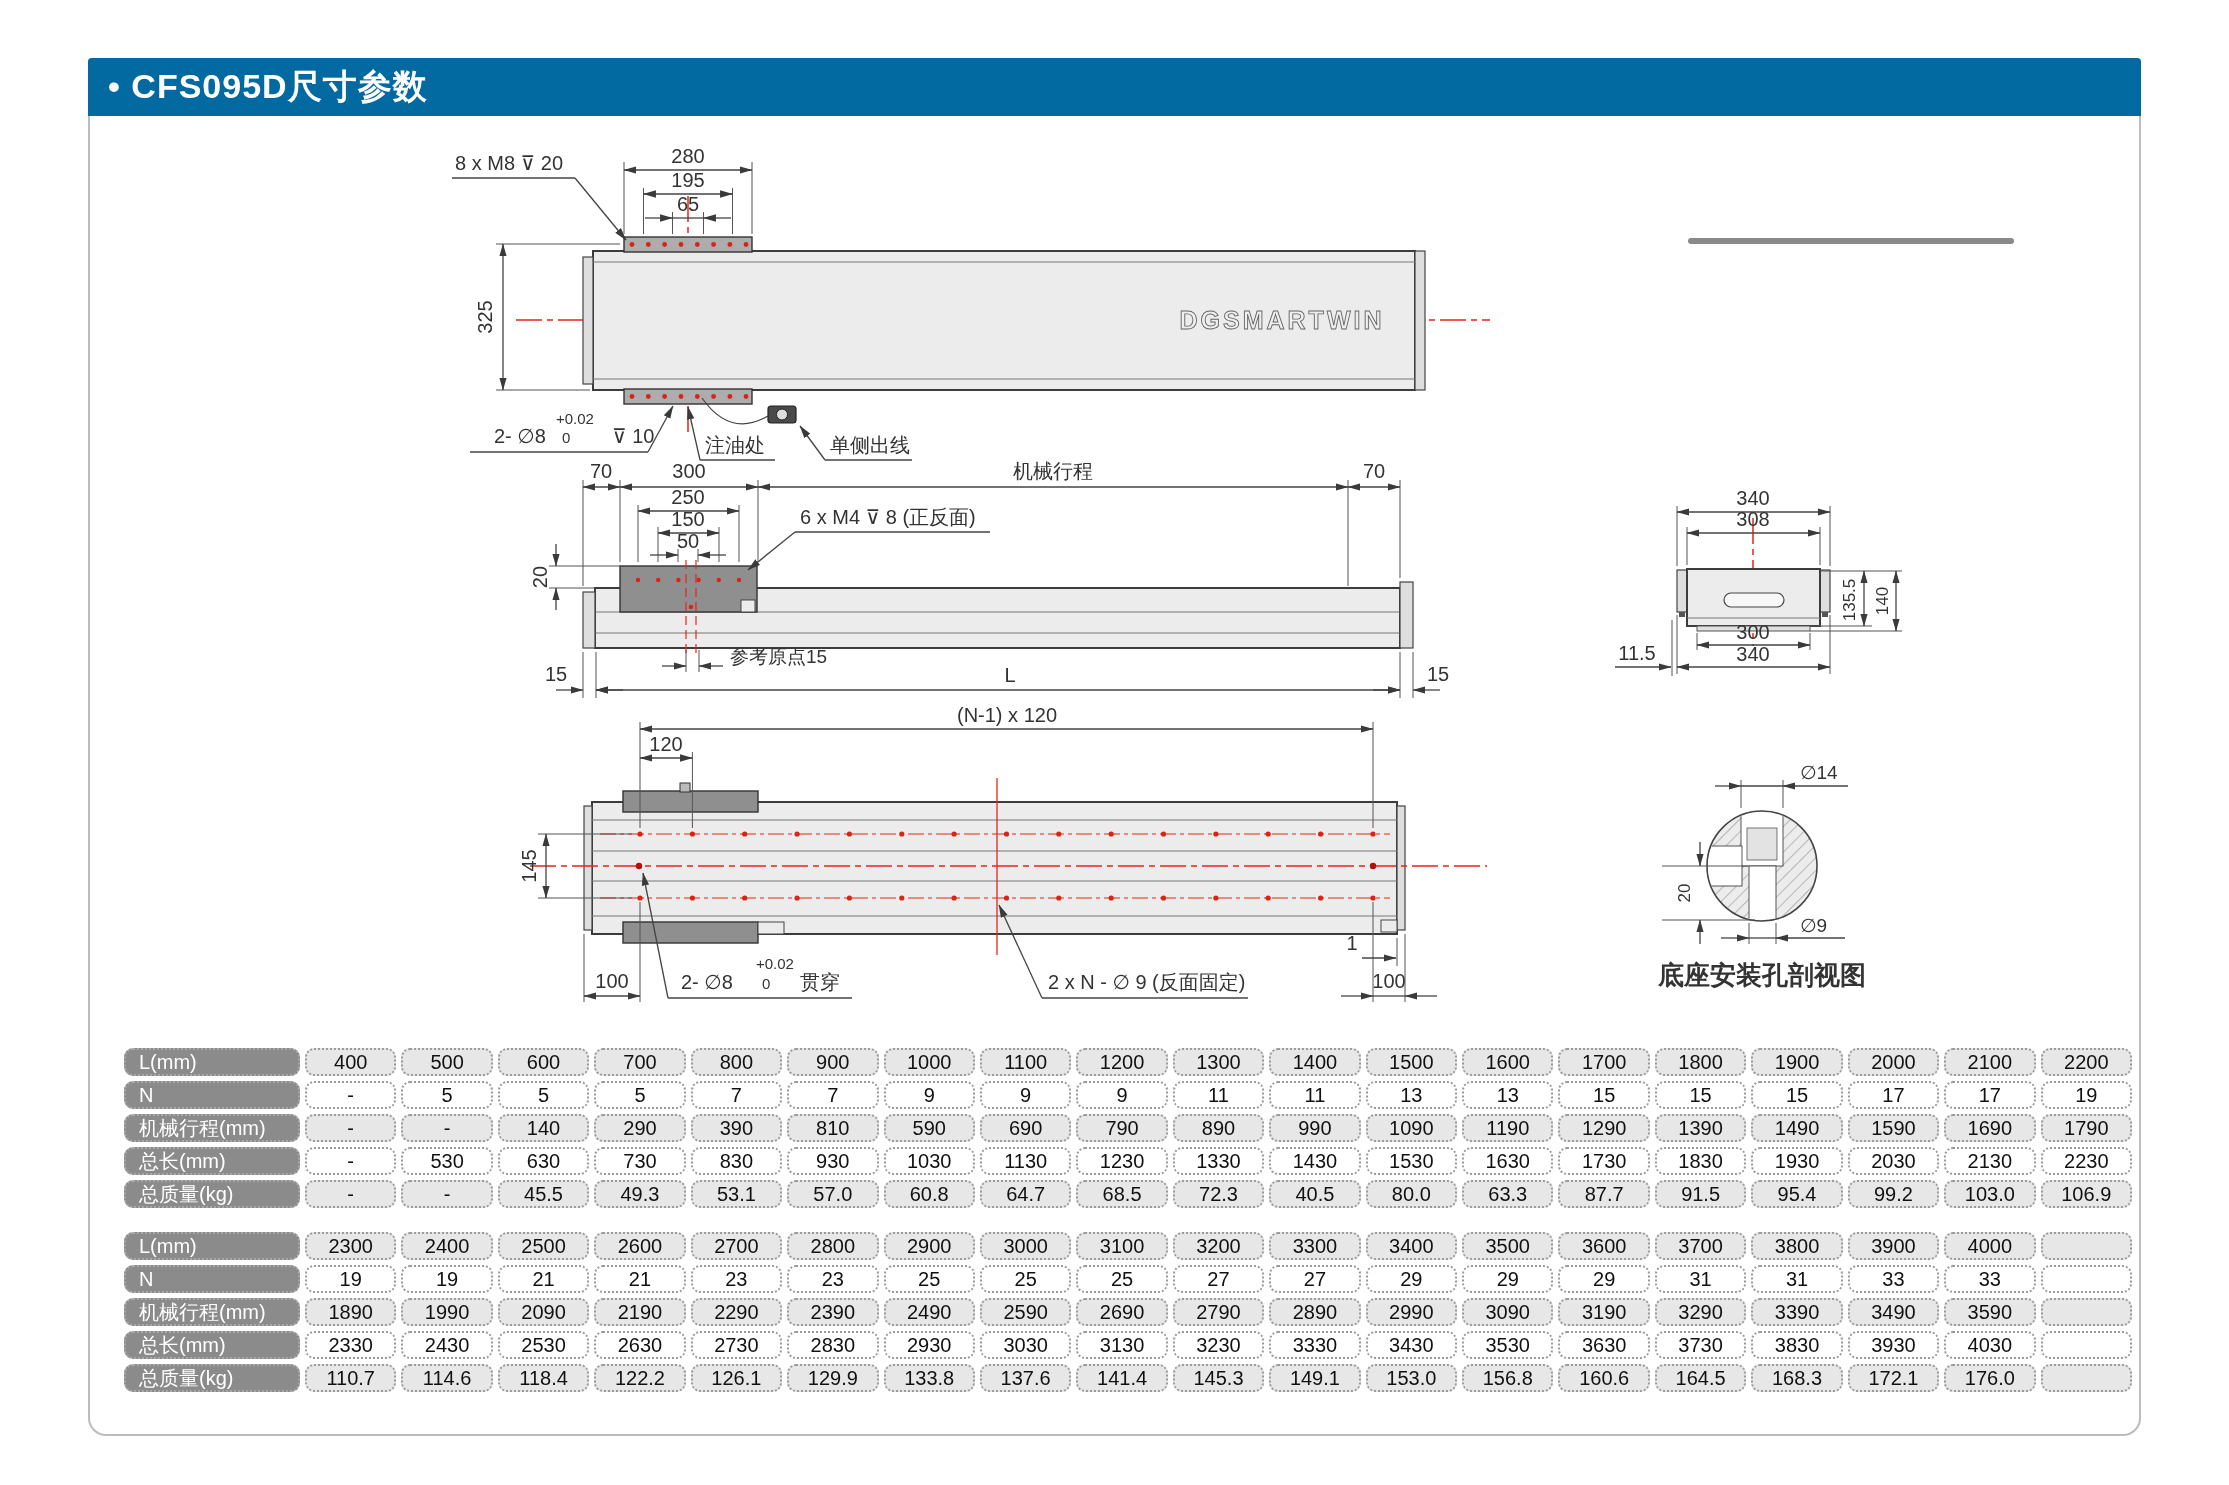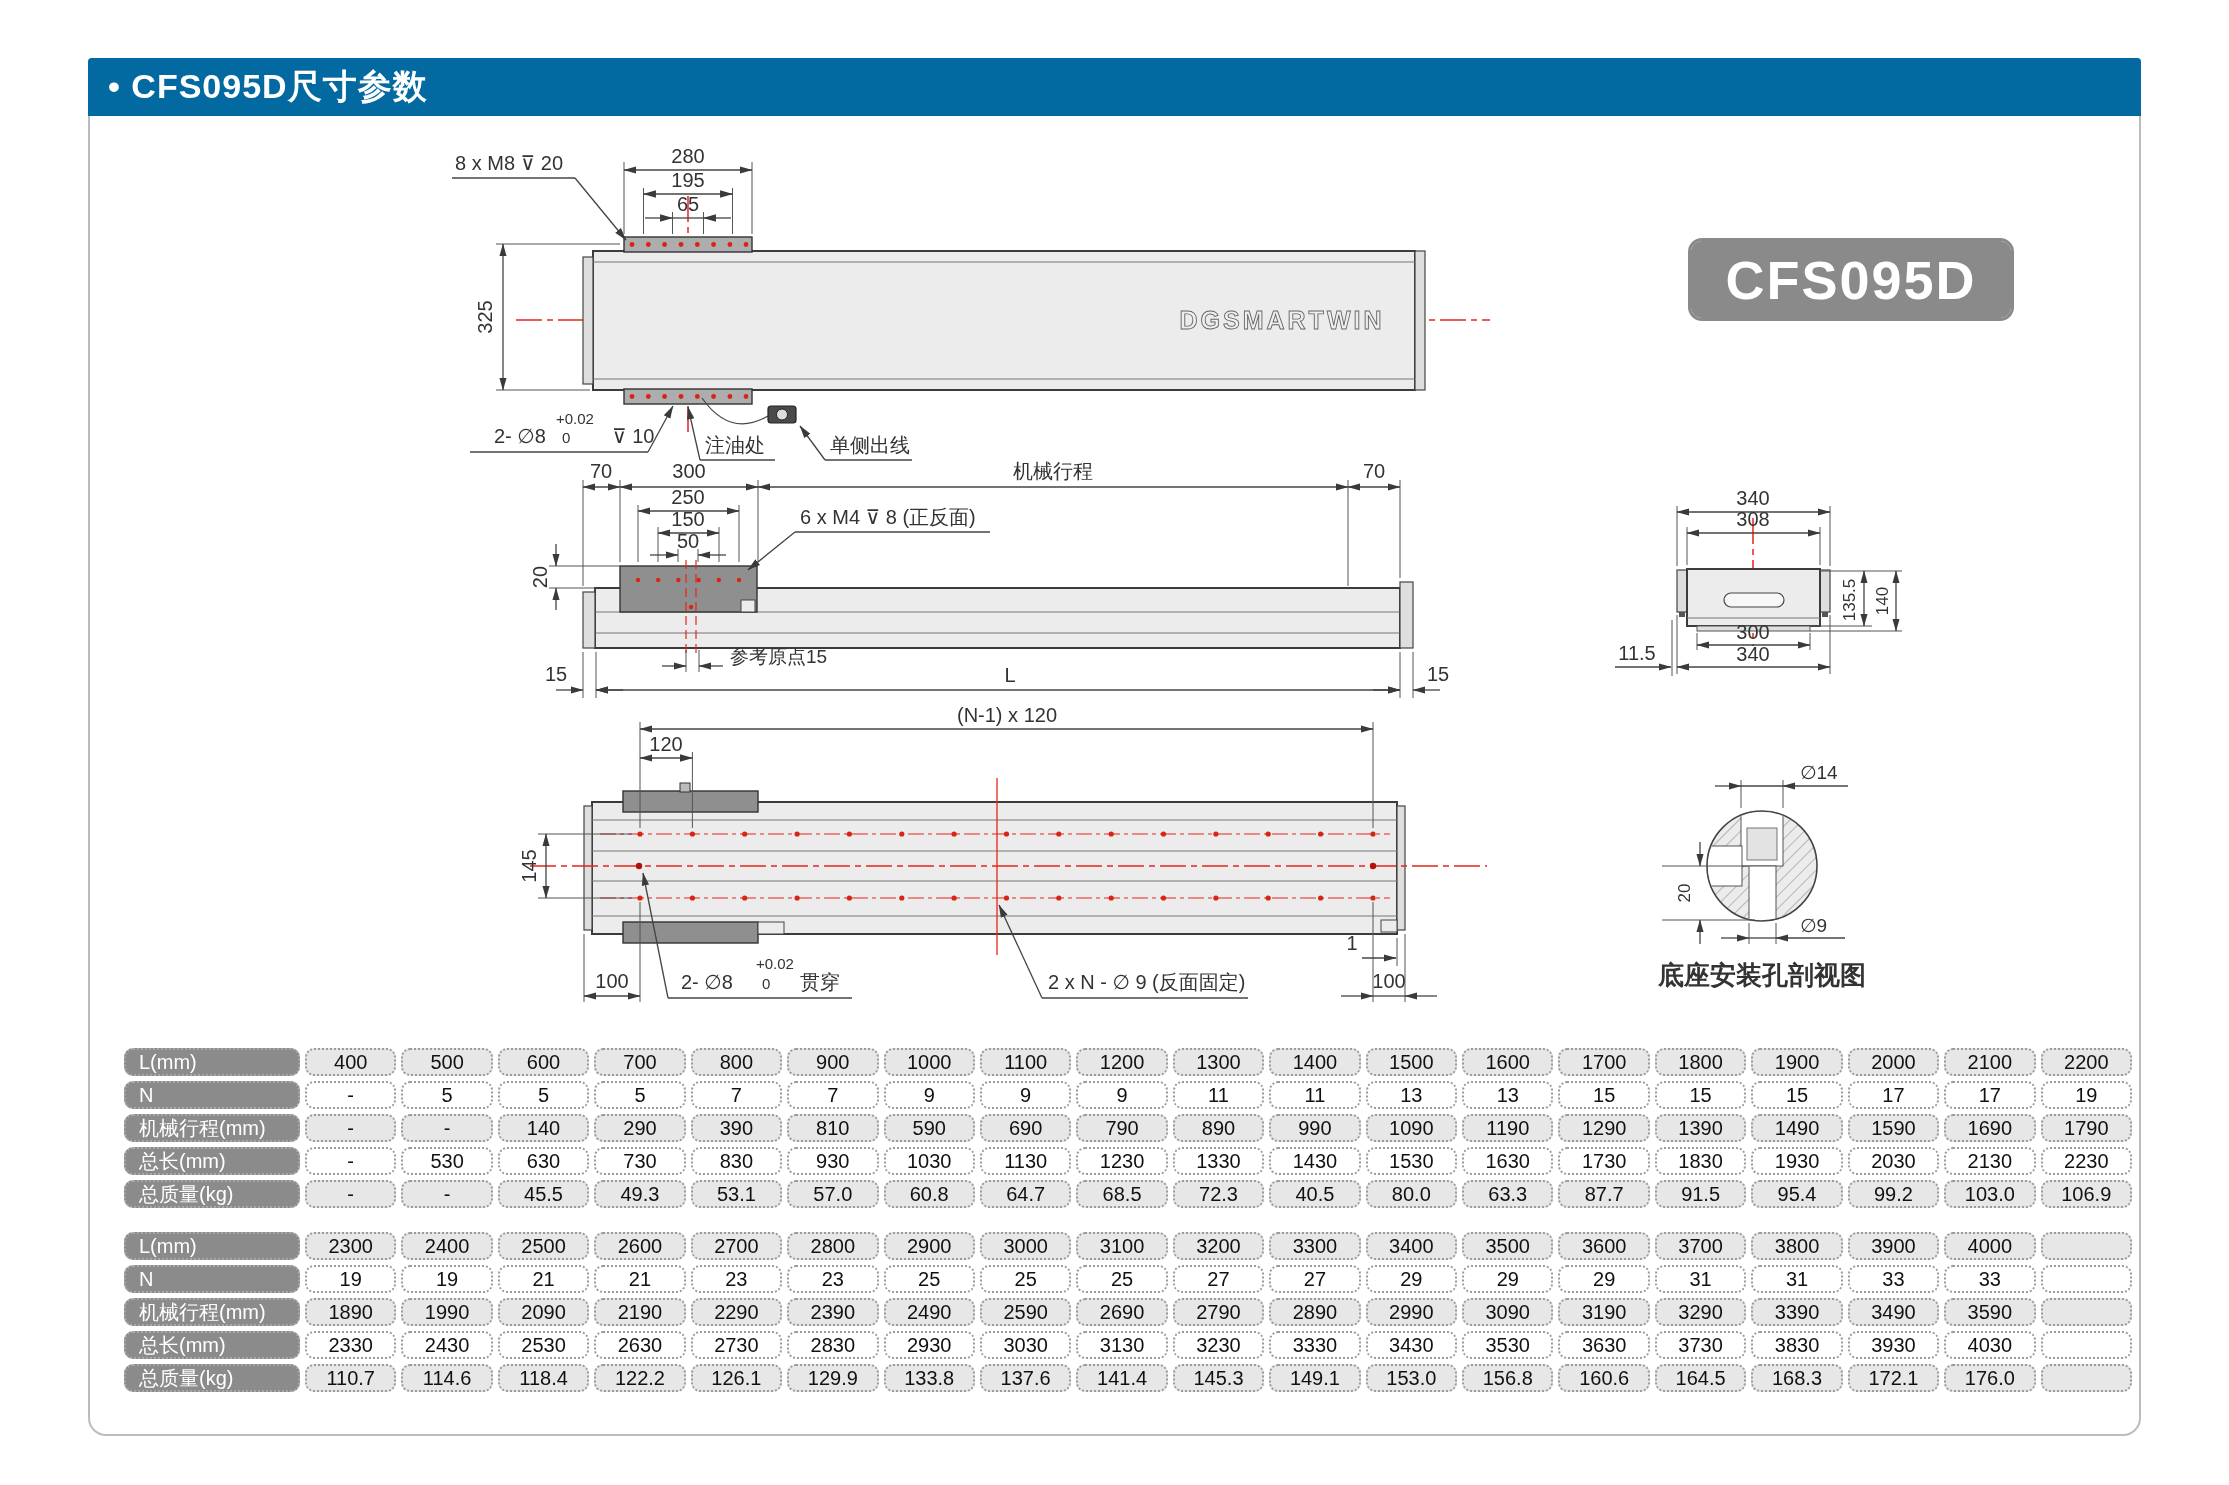--- a/index.html
+++ b/index.html
@@ -384,21 +384,20 @@
     <line x1="1662" y1="866" x2="1748" y2="866" class="ext"></line>
     <line x1="1662" y1="920" x2="1755" y2="920" class="ext"></line>
     <line x1="1700" y1="842" x2="1700" y2="866" class="dim" marker-end="url(#ar)"></line>
     <line x1="1700" y1="944" x2="1700" y2="920" class="dim" marker-end="url(#ar)"></line>
     <text transform="translate(1690,893) rotate(-90)" text-anchor="middle" class="d17">20</text>
     <text x="1762" y="984" text-anchor="middle" class="cap26">底座安装孔剖视图</text>
   </g>
 </svg>
 
 <div class="badge">
-  <div class="badge-top">CFS095D</div>
 </div>
 
 <div class="tbl" id="tbl1" style="grid-template-columns: 176px repeat(19, 1fr);">
     <div class="cell hdr">L(mm)</div>
     <div class="cell shade">400</div>
     <div class="cell shade">500</div>
     <div class="cell shade">600</div>
     <div class="cell shade">700</div>
     <div class="cell shade">800</div>
     <div class="cell shade">900</div>

